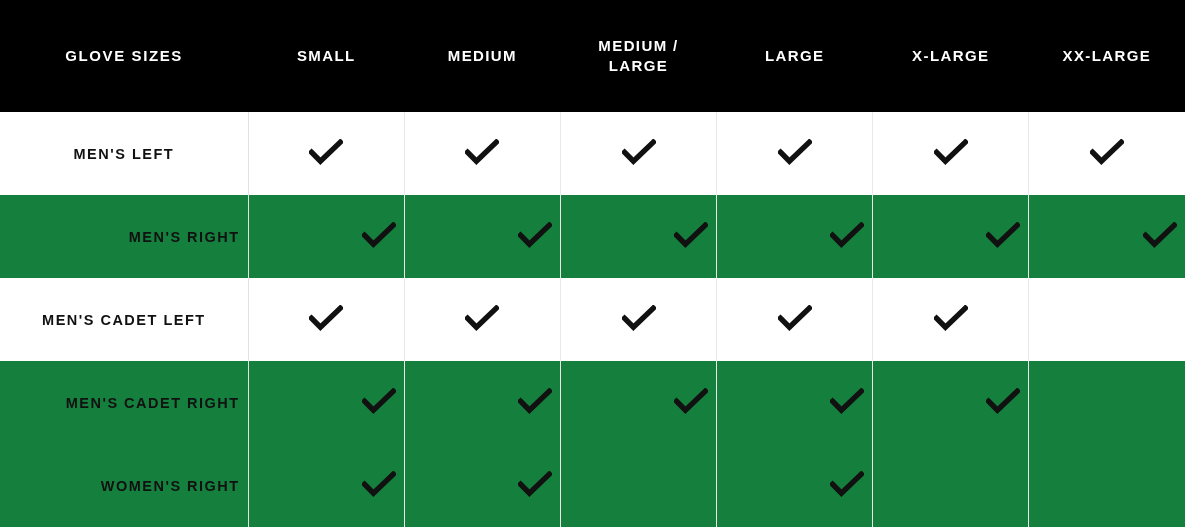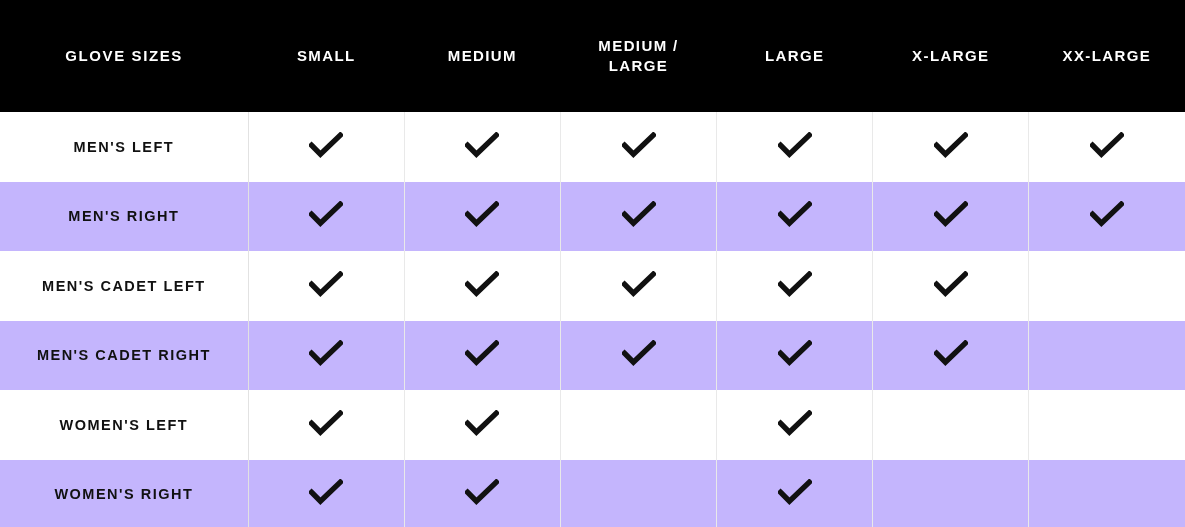--- a/index.html
+++ b/index.html
@@ -41,21 +41,21 @@
     line-height: 1.35;
     border: none;
   }
   thead th.label-head {
     font-size: 15px;
     letter-spacing: 1.6px;
   }
 
   tbody tr { height: 69.5px; }
   tbody tr.odd  td { background: #ffffff; }
-  tbody tr.even td { background: #c4b5fd; }
+  tbody tr.even td { background: #15803d; text-align: right; }
 
   tbody td {
     border: none;
     text-align: center;
     vertical-align: middle;
     padding: 8px;
   }
   tbody td.row-label {
     font-size: 14.5px;
     font-weight: bold;
@@ -182,35 +182,20 @@
                 <path d="M2.5 13.2 L11.4 22.2 L31.3 3.2" fill="none" stroke="#111111" stroke-width="5.4" stroke-linecap="square" stroke-linejoin="miter"></path>
               </svg></span></td>
           <td class="cell"><span class="check"><svg width="34" height="26" viewBox="0 0 34 26" xmlns="http://www.w3.org/2000/svg">
                 <path d="M2.5 13.2 L11.4 22.2 L31.3 3.2" fill="none" stroke="#111111" stroke-width="5.4" stroke-linecap="square" stroke-linejoin="miter"></path>
               </svg></span></td>
           <td class="cell"><span class="check"><svg width="34" height="26" viewBox="0 0 34 26" xmlns="http://www.w3.org/2000/svg">
                 <path d="M2.5 13.2 L11.4 22.2 L31.3 3.2" fill="none" stroke="#111111" stroke-width="5.4" stroke-linecap="square" stroke-linejoin="miter"></path>
               </svg></span></td>
           <td class="cell"><span class="empty"></span></td>
         </tr>
-        <tr class="odd">
-          <td class="row-label">WOMEN'S LEFT</td>
-          <td class="cell"><span class="check"><svg width="34" height="26" viewBox="0 0 34 26" xmlns="http://www.w3.org/2000/svg">
-                <path d="M2.5 13.2 L11.4 22.2 L31.3 3.2" fill="none" stroke="#111111" stroke-width="5.4" stroke-linecap="square" stroke-linejoin="miter"></path>
-              </svg></span></td>
-          <td class="cell"><span class="check"><svg width="34" height="26" viewBox="0 0 34 26" xmlns="http://www.w3.org/2000/svg">
-                <path d="M2.5 13.2 L11.4 22.2 L31.3 3.2" fill="none" stroke="#111111" stroke-width="5.4" stroke-linecap="square" stroke-linejoin="miter"></path>
-              </svg></span></td>
-          <td class="cell"><span class="empty"></span></td>
-          <td class="cell"><span class="check"><svg width="34" height="26" viewBox="0 0 34 26" xmlns="http://www.w3.org/2000/svg">
-                <path d="M2.5 13.2 L11.4 22.2 L31.3 3.2" fill="none" stroke="#111111" stroke-width="5.4" stroke-linecap="square" stroke-linejoin="miter"></path>
-              </svg></span></td>
-          <td class="cell"><span class="empty"></span></td>
-          <td class="cell"><span class="empty"></span></td>
-        </tr>
         <tr class="even">
           <td class="row-label">WOMEN'S RIGHT</td>
           <td class="cell"><span class="check"><svg width="34" height="26" viewBox="0 0 34 26" xmlns="http://www.w3.org/2000/svg">
                 <path d="M2.5 13.2 L11.4 22.2 L31.3 3.2" fill="none" stroke="#111111" stroke-width="5.4" stroke-linecap="square" stroke-linejoin="miter"></path>
               </svg></span></td>
           <td class="cell"><span class="check"><svg width="34" height="26" viewBox="0 0 34 26" xmlns="http://www.w3.org/2000/svg">
                 <path d="M2.5 13.2 L11.4 22.2 L31.3 3.2" fill="none" stroke="#111111" stroke-width="5.4" stroke-linecap="square" stroke-linejoin="miter"></path>
               </svg></span></td>
           <td class="cell"><span class="empty"></span></td>
           <td class="cell"><span class="check"><svg width="34" height="26" viewBox="0 0 34 26" xmlns="http://www.w3.org/2000/svg">

